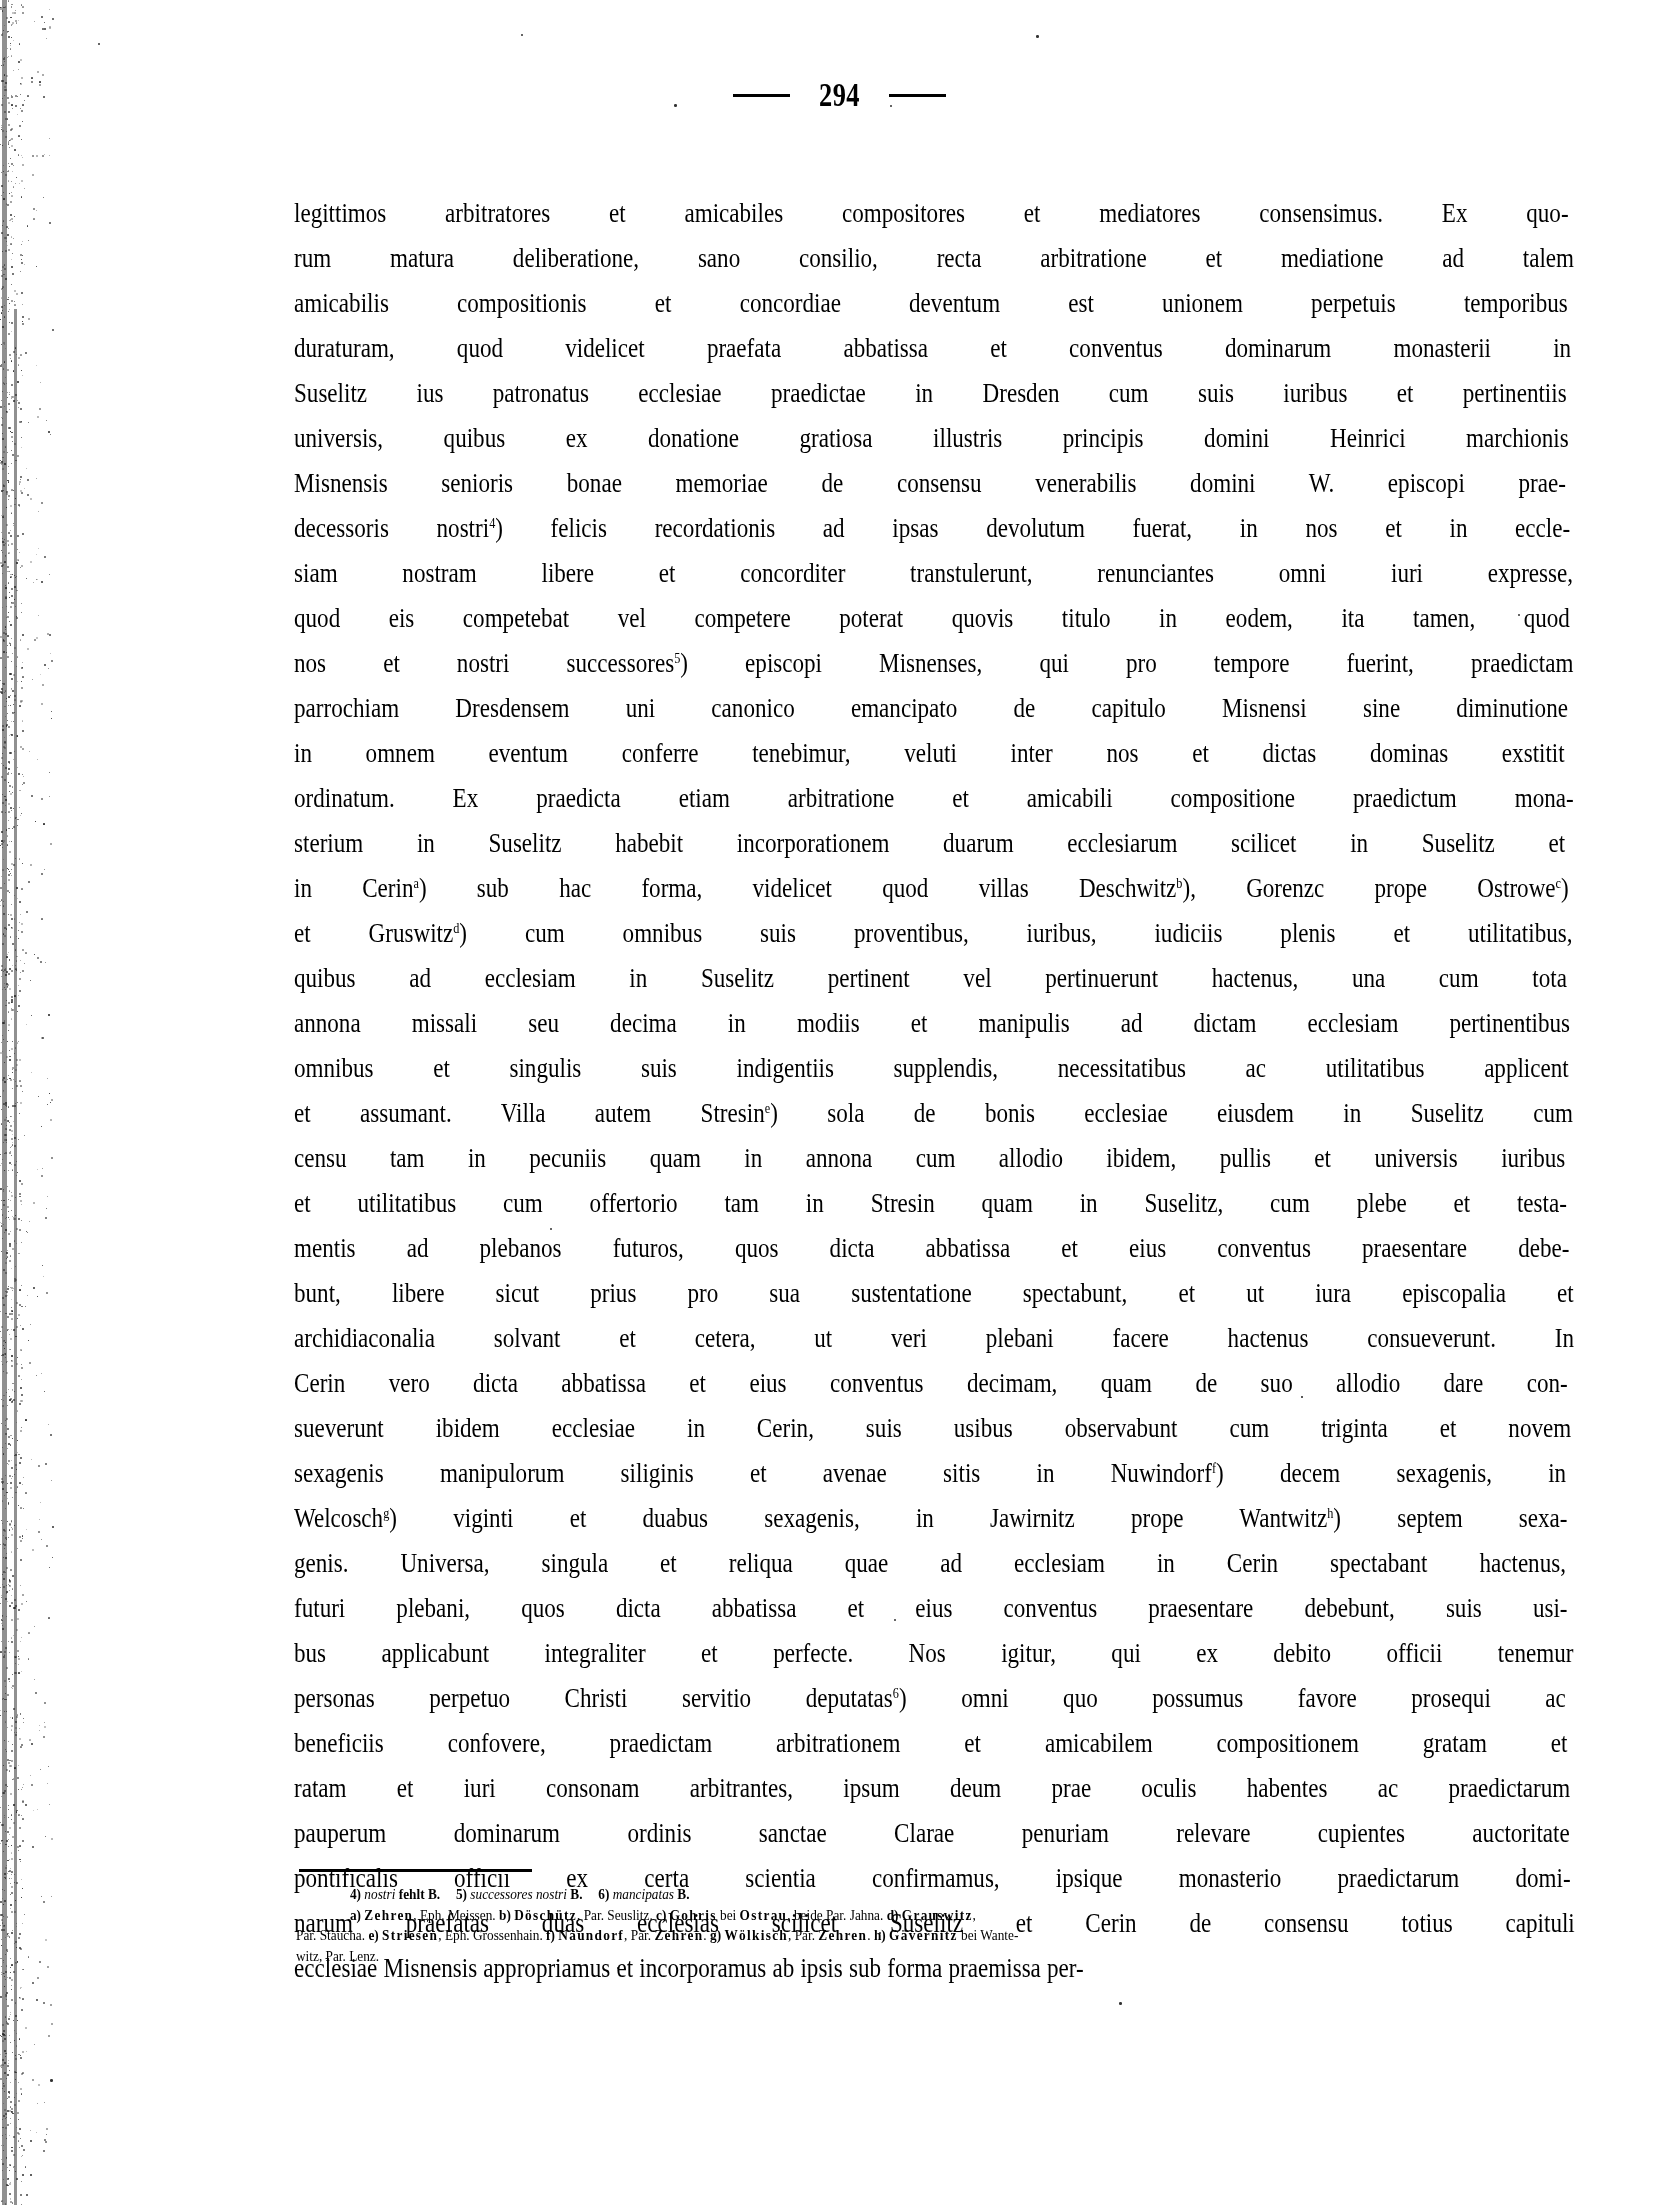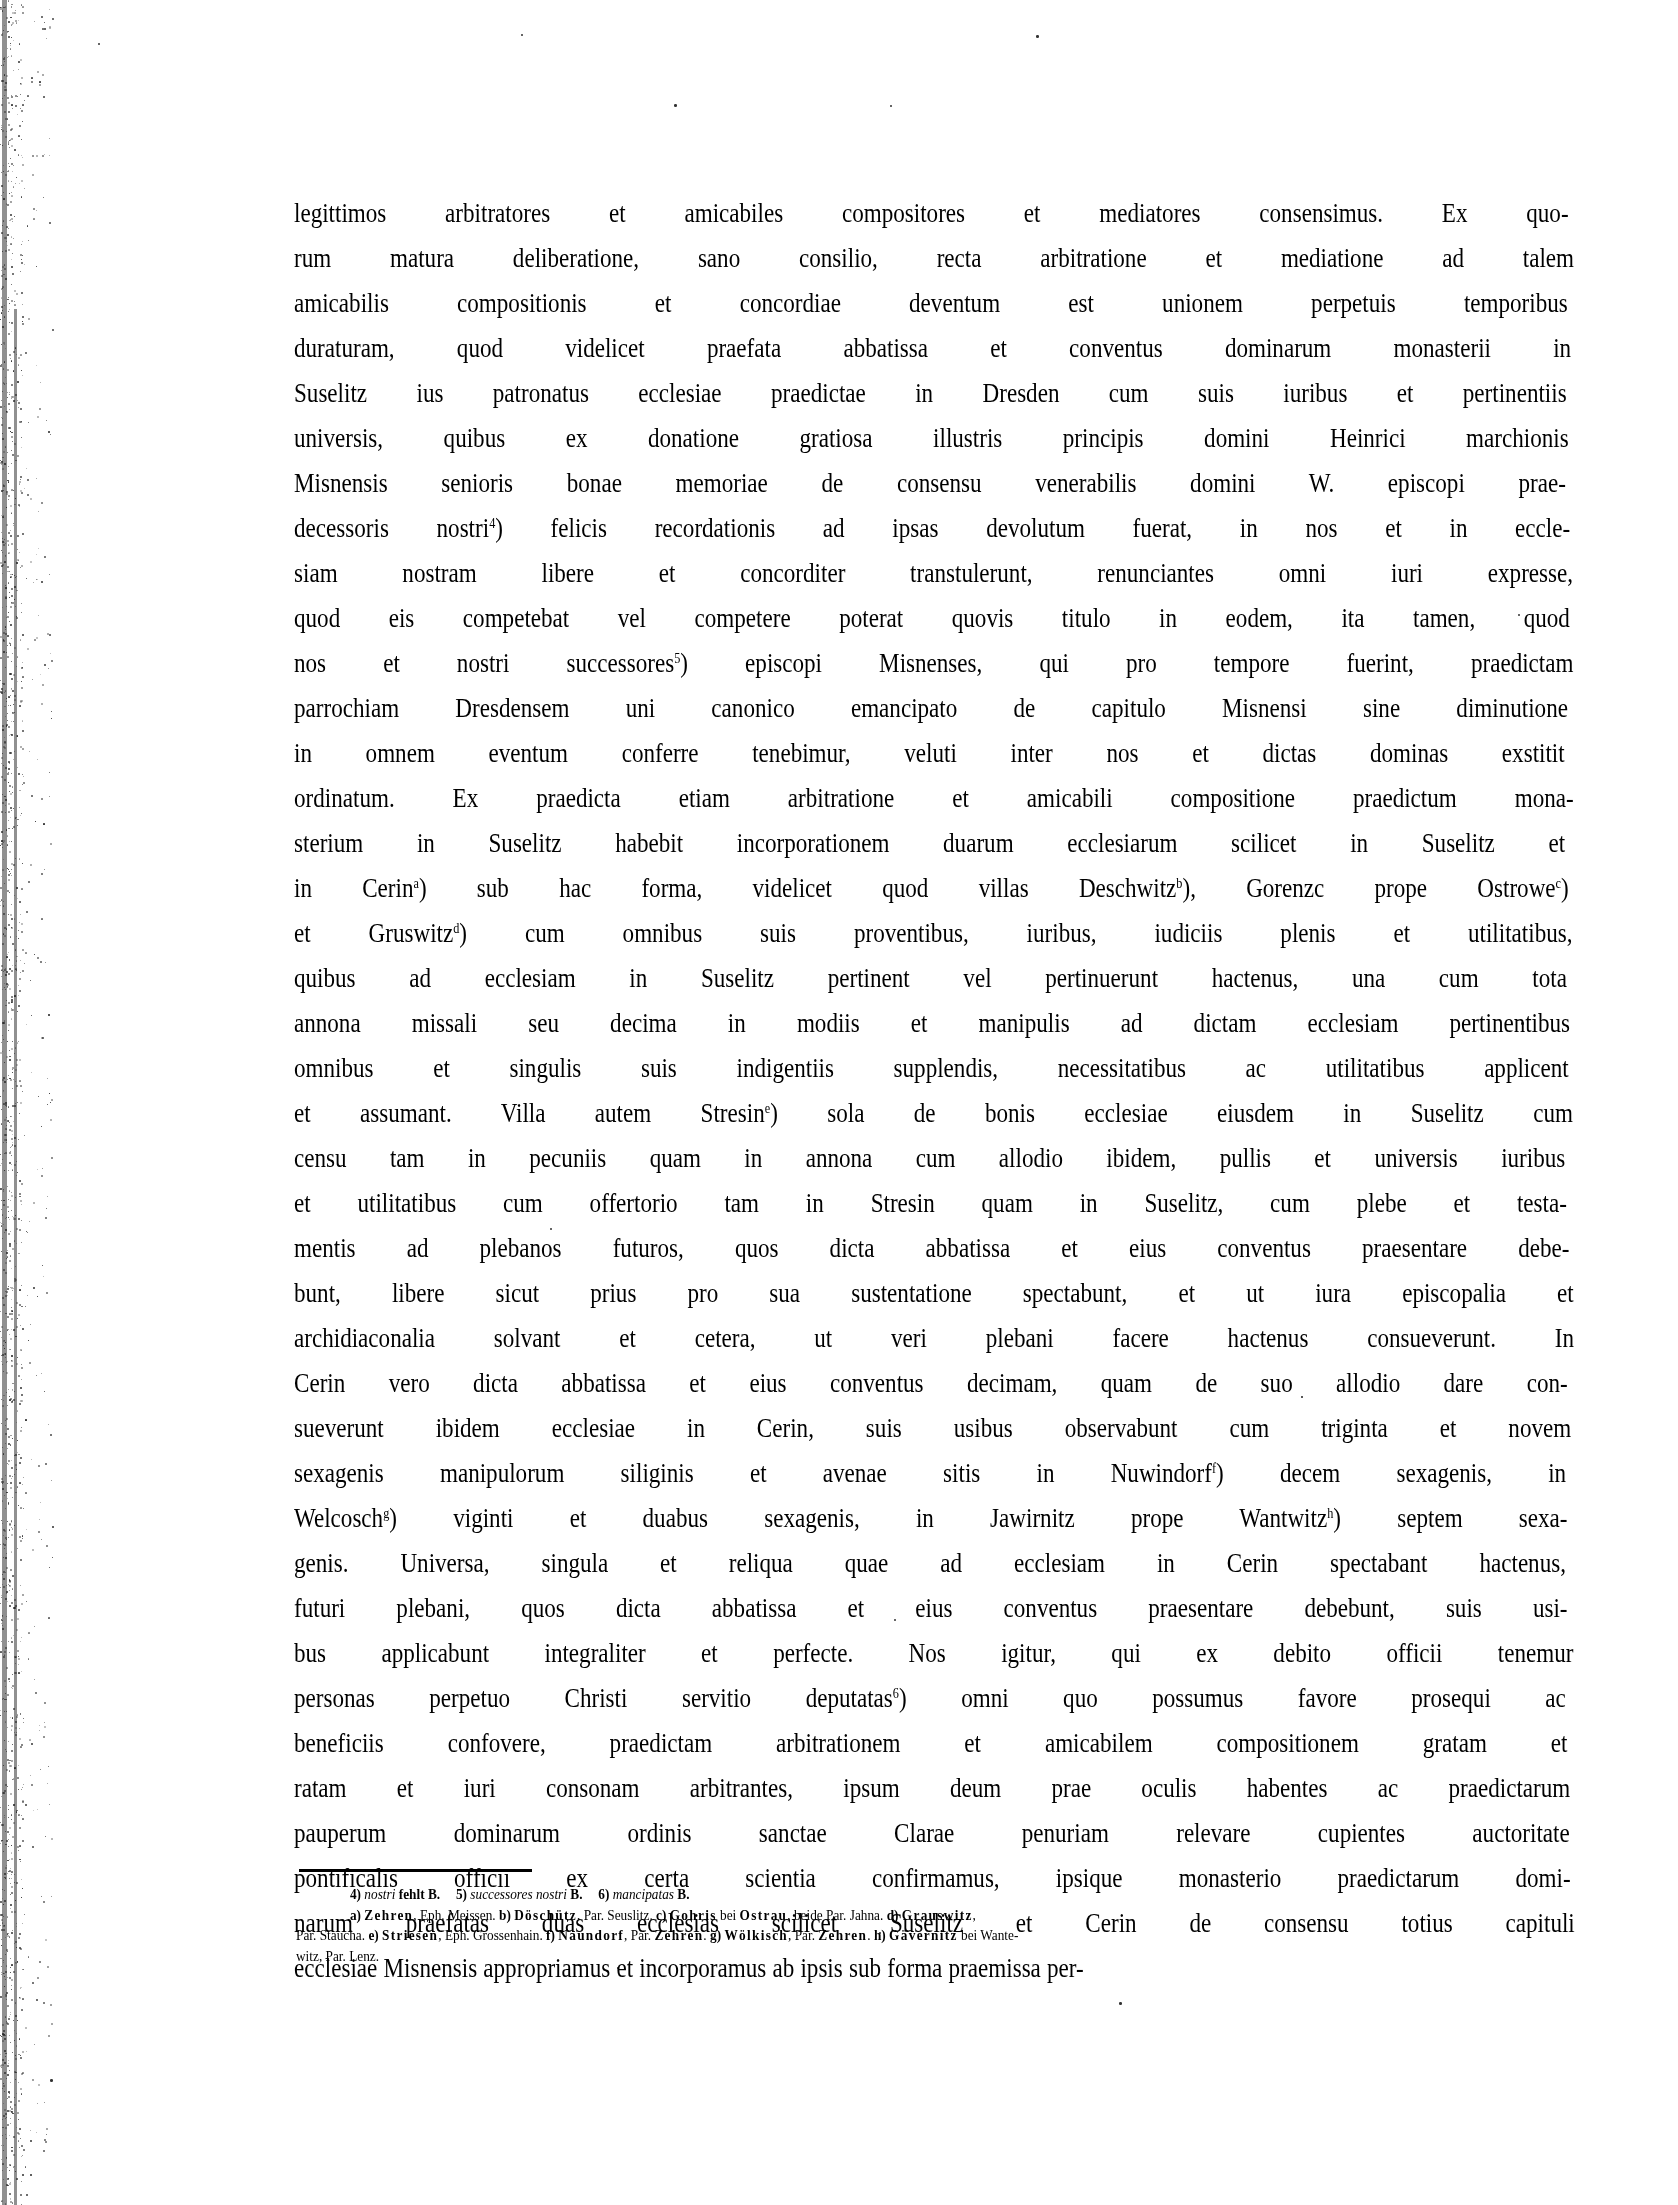--- a/index.html
+++ b/index.html
@@ -1850,20 +1850,25 @@
       <div class="scan-speck" style="left: 10px; top: 2118px; width: 1.3px; height: 1.3px; opacity: 0.59;"></div>
       <div class="scan-speck" style="left: 9.4px; top: 1585px; width: 1.5px; height: 1.5px; opacity: 0.4;"></div>
       <div class="scan-speck" style="left: 15.5px; top: 22px; width: 1.5px; height: 1.5px; opacity: 0.54;"></div>
       <div class="scan-speck" style="left: 19.6px; top: 1641px; width: 0.8px; height: 0.8px; opacity: 0.47;"></div>
       <div class="scan-speck" style="left: 6.9px; top: 97px; width: 2.2px; height: 2.2px; opacity: 0.65;"></div>
       <div class="scan-speck" style="left: 21px; top: 259px; width: 0.5px; height: 0.5px; opacity: 0.8;"></div>
       <div class="scan-speck" style="left: 12px; top: 441px; width: 1.4px; height: 1.4px; opacity: 0.81;"></div>
       <div class="scan-speck" style="left: 15px; top: 20px; width: 2.2px; height: 2.2px; opacity: 0.5;"></div>
     </div>
 
+  <div class="running-head">
+    <span class="rule-dash"></span>
+    <span class="folio">294</span>
+    <span class="rule-dash"></span>
+  </div>
 
   <div class="text-block" id="bodyText">
       <div class="ln" style="width: auto; display: block; word-spacing: 62px;">legittimos arbitratores et amicabiles compositores et mediatores consensimus.  Ex quo-</div>
       <div class="ln" style="width: auto; display: block; word-spacing: 62px;">rum matura deliberatione, sano consilio, recta arbitratione et mediatione ad talem</div>
       <div class="ln" style="width: auto; display: block; word-spacing: 73px;">amicabilis compositionis et concordiae deventum est unionem perpetuis temporibus</div>
       <div class="ln" style="width: auto; display: block; word-spacing: 66px;">duraturam, quod videlicet praefata abbatissa et conventus dominarum monasterii in</div>
       <div class="ln" style="width: auto; display: block; word-spacing: 51px;">Suselitz ius patronatus ecclesiae praedictae in Dresden cum suis iuribus et pertinentiis</div>
       <div class="ln" style="width: auto; display: block; word-spacing: 64px;">universis, quibus ex donatione gratiosa illustris principis domini Heinrici marchionis</div>
       <div class="ln" style="width: auto; display: block; word-spacing: 56px;">Misnensis senioris bonae memoriae de consensu venerabilis domini W. episcopi prae-</div>
       <div class="ln" style="width: auto; display: block; word-spacing: 49px;">decessoris nostri<sup class="fn">4</sup>) felicis recordationis ad ipsas devolutum fuerat, in nos et in eccle-</div>

